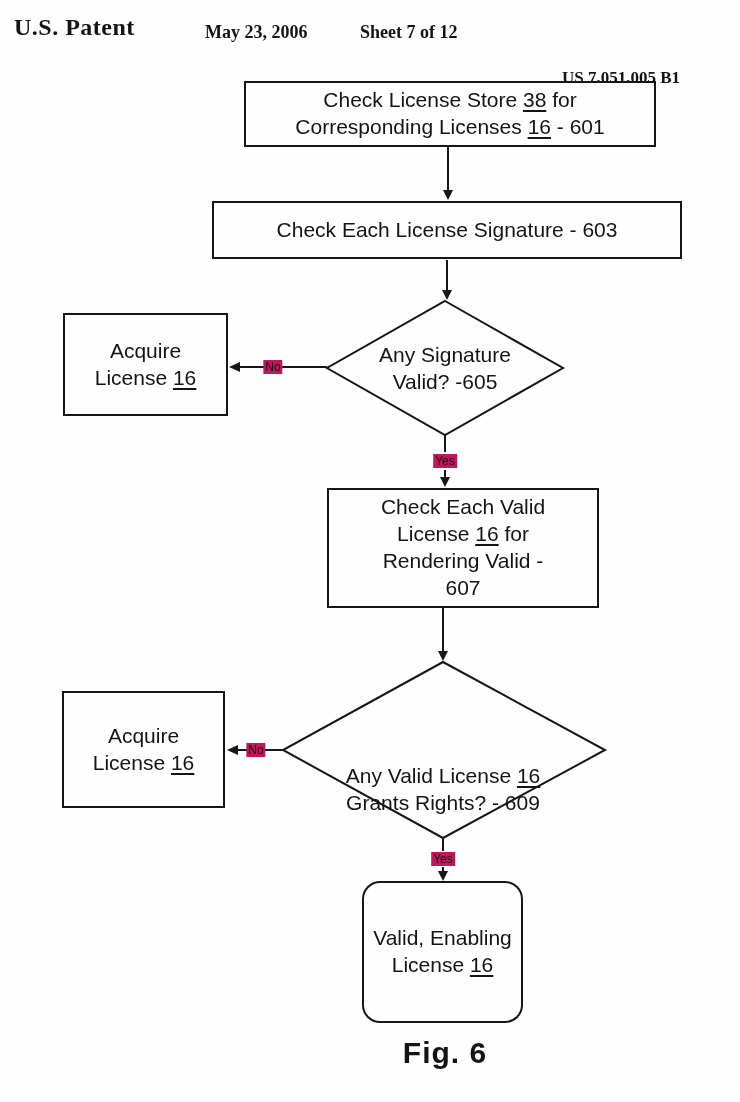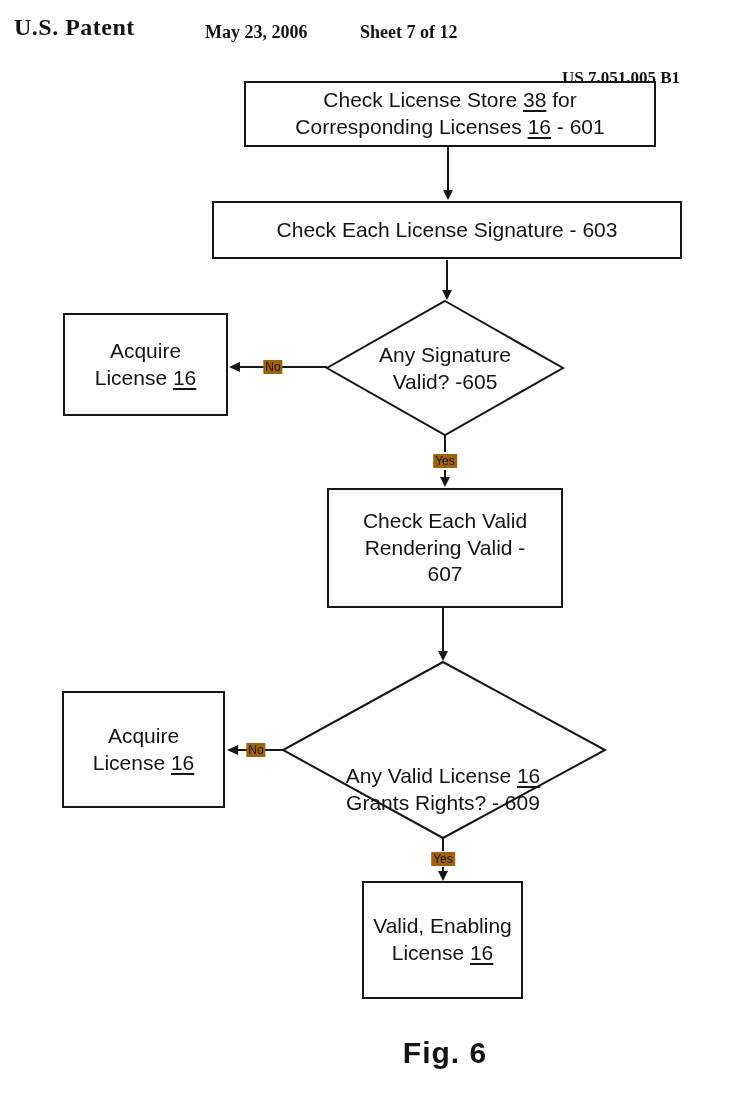--- a/index.html
+++ b/index.html
@@ -42,21 +42,21 @@
   }
   .ref{
     text-decoration:underline;
     text-decoration-thickness:2px;
     text-underline-offset:3px;
     text-align:center;
   }
   .lbl{
     position:absolute;
     transform:translate(-50%,-50%);
-    background:#a16207;
+    background:#be185d;
     font-size:12px;
     padding:0 2px;
     white-space:nowrap;
   }
   .caption{
     position:absolute;
     transform:translateX(-50%);
     font-size:30px;font-weight:bold;
     letter-spacing:1px;
   }
@@ -116,39 +116,40 @@
   </div>
 
   <div class="fbox" style="left:63px;top:313px;width:165px;height:103px;">
     <div>Acquire</div>
     <div><span>License </span><span class="ref">16</span></div>
   </div>
 
   <span class="lbl" style="left:273px;top:367px;">No</span>
   <span class="lbl" style="left:445px;top:461px;">Yes</span>
 
-  <div class="fbox" style="left:327px;top:488px;width:236px;height:120px;">
+  <div class="fbox" style="left:327px;top:488px;width:272px;height:120px;">
     <div>Check Each Valid</div>
+    <div><span>License </span><span class="ref">16</span><span> for</span></div>
     <div>Rendering Valid -</div>
     <div>607</div>
   </div>
 
   <div class="dtext" style="left:308px;top:723px;width:270px;margin-top:39px;">
     <div><span>Any Valid License </span><span class="ref">16</span></div>
     <div>Grants Rights? - 609</div>
   </div>
 
   <div class="fbox" style="left:62px;top:691px;width:163px;height:117px;">
     <div>Acquire</div>
     <div><span>License </span><span class="ref">16</span></div>
   </div>
 
   <span class="lbl" style="left:256px;top:750px;">No</span>
   <span class="lbl" style="left:443px;top:859px;">Yes</span>
 
-  <div class="fbox" style="left:362px;top:881px;width:161px;height:118px;">
+  <div class="fbox" style="left:362px;top:881px;width:161px;height:142px;border-radius:18px;">
     <div>Valid, Enabling</div>
     <div><span>License </span><span class="ref">16</span></div>
   </div>
 
   <div class="caption" style="left:445px;top:1036px;text-align:center;">Fig. 6</div>
 
 </div>
 
 </body></html>

